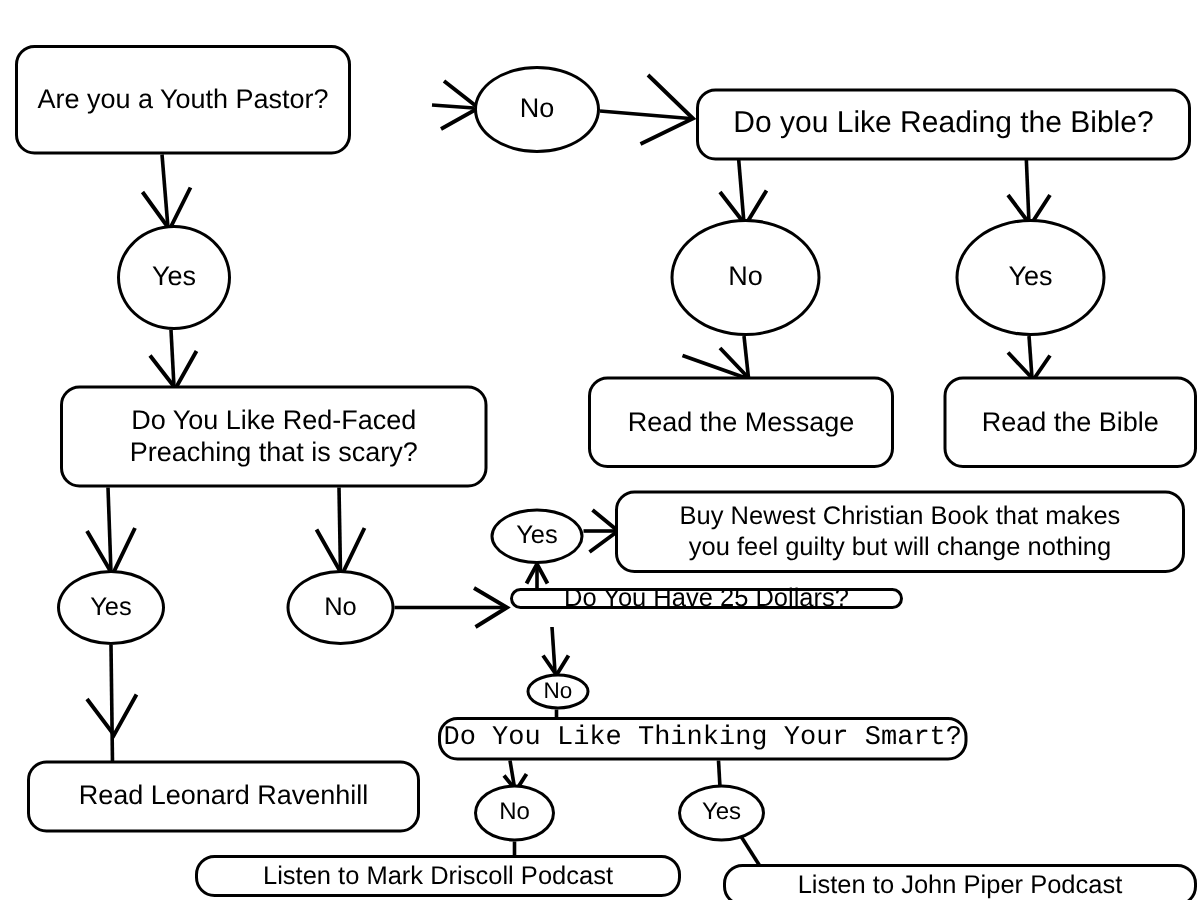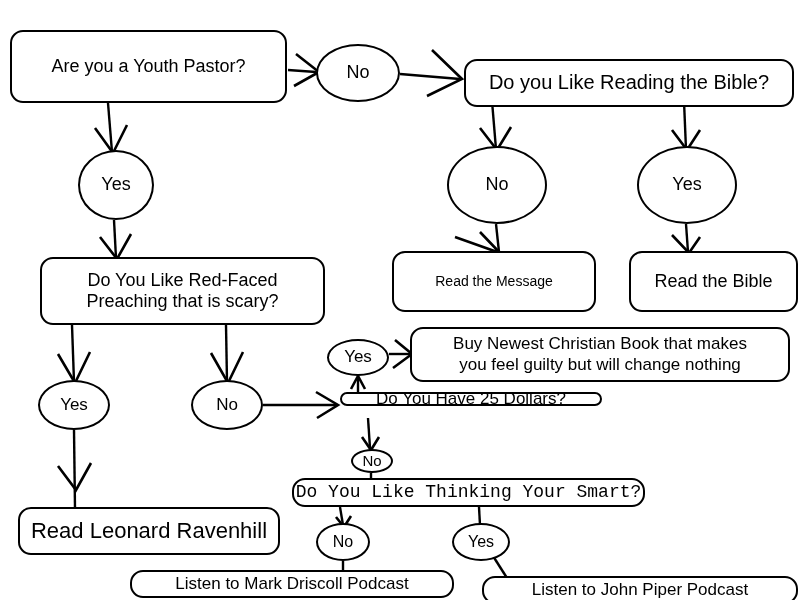--- a/index.html
+++ b/index.html
@@ -103,38 +103,38 @@
 
       <path d="M479 507 L480 525"></path>
 
       <path d="M343 561 L343 572"></path>
 
       <path d="M493 556 L507 578"></path>
     </g>
   </svg>
 
   <div id="nodes">
-      <div class="node box" style="left: 10px; top: 30px; width: 277px; height: 73px; font-size: 18px; border-color: rgb(0, 0, 0);">Are you a Youth Pastor?</div>
+      <div class="node box" style="left: 10px; top: 30px; width: 224px; height: 73px; font-size: 18px; border-color: rgb(0, 0, 0);">Are you a Youth Pastor?</div>
       <div class="node ellipse" style="left: 316px; top: 44px; width: 84px; height: 58px; font-size: 18px; border-color: rgb(0, 0, 0);">No</div>
       <div class="node box" style="left: 464px; top: 59px; width: 330px; height: 48px; font-size: 20px; border-color: rgb(0, 0, 0);">Do you Like Reading the Bible?</div>
       <div class="node ellipse" style="left: 78px; top: 150px; width: 76px; height: 70px; font-size: 18px; border-color: rgb(0, 0, 0);">Yes</div>
       <div class="node ellipse" style="left: 447px; top: 146px; width: 100px; height: 78px; font-size: 18px; border-color: rgb(0, 0, 0);">No</div>
       <div class="node ellipse" style="left: 637px; top: 146px; width: 100px; height: 78px; font-size: 18px; border-color: rgb(0, 0, 0);">Yes</div>
       <div class="node box" style="left: 40px; top: 257px; width: 285px; height: 68px; font-size: 18px; border-color: rgb(0, 0, 0);">Do You Like Red-Faced
 Preaching that is scary?</div>
-      <div class="node box" style="left: 392px; top: 251px; width: 204px; height: 61px; font-size: 14px; border-color: rgb(0, 0, 0);">Read the Message</div>
+      <div class="node box" style="left: 392px; top: 251px; width: 204px; height: 61px; font-size: 18px; border-color: rgb(0, 0, 0);">Read the Message</div>
       <div class="node box" style="left: 629px; top: 251px; width: 169px; height: 61px; font-size: 18px; border-color: rgb(0, 0, 0);">Read the Bible</div>
       <div class="node ellipse" style="left: 327px; top: 339px; width: 62px; height: 37px; font-size: 17px; border-color: rgb(0, 0, 0);">Yes</div>
       <div class="node box" style="left: 410px; top: 327px; width: 380px; height: 55px; font-size: 17px; border-color: rgb(0, 0, 0);">Buy Newest Christian Book that makes
 you feel guilty but will change nothing</div>
       <div class="node ellipse" style="left: 38px; top: 380px; width: 72px; height: 50px; font-size: 17px; border-color: rgb(0, 0, 0);">Yes</div>
       <div class="node ellipse" style="left: 191px; top: 380px; width: 72px; height: 50px; font-size: 17px; border-color: rgb(0, 0, 0);">No</div>
       <div class="node box" style="left: 340px; top: 392px; width: 262px; height: 14px; font-size: 17px; border-color: rgb(0, 0, 0);">Do You Have 25 Dollars?</div>
       <div class="node ellipse" style="left: 351px; top: 449px; width: 42px; height: 24px; font-size: 15px; border-color: rgb(0, 0, 0);">No</div>
       <div class="node box" style="left: 292px; top: 478px; width: 353px; height: 29px; font-size: 18px; border-color: rgb(0, 0, 0); font-family: Liberation Mono, monospace;">Do You Like Thinking Your Smart?</div>
-      <div class="node box" style="left: 18px; top: 507px; width: 262px; height: 48px; font-size: 22px; border-color: rgb(0, 0, 0);">Read Leonard Ravenhill</div>
+      <div class="node box" style="left: 18px; top: 507px; width: 262px; height: 48px; font-size: 18px; border-color: rgb(0, 0, 0);">Read Leonard Ravenhill</div>
       <div class="node ellipse" style="left: 316px; top: 523px; width: 54px; height: 38px; font-size: 16px; border-color: rgb(0, 0, 0);">No</div>
       <div class="node ellipse" style="left: 452px; top: 523px; width: 58px; height: 38px; font-size: 16px; border-color: rgb(0, 0, 0);">Yes</div>
       <div class="node box" style="left: 130px; top: 570px; width: 324px; height: 28px; font-size: 17px; border-color: rgb(0, 0, 0);">Listen to Mark Driscoll Podcast</div>
       <div class="node box" style="left: 482px; top: 576px; width: 316px; height: 28px; font-size: 17px; border-color: rgb(0, 0, 0);">Listen to John Piper Podcast</div>
     </div>
 
 </div>
 
 </body></html>

